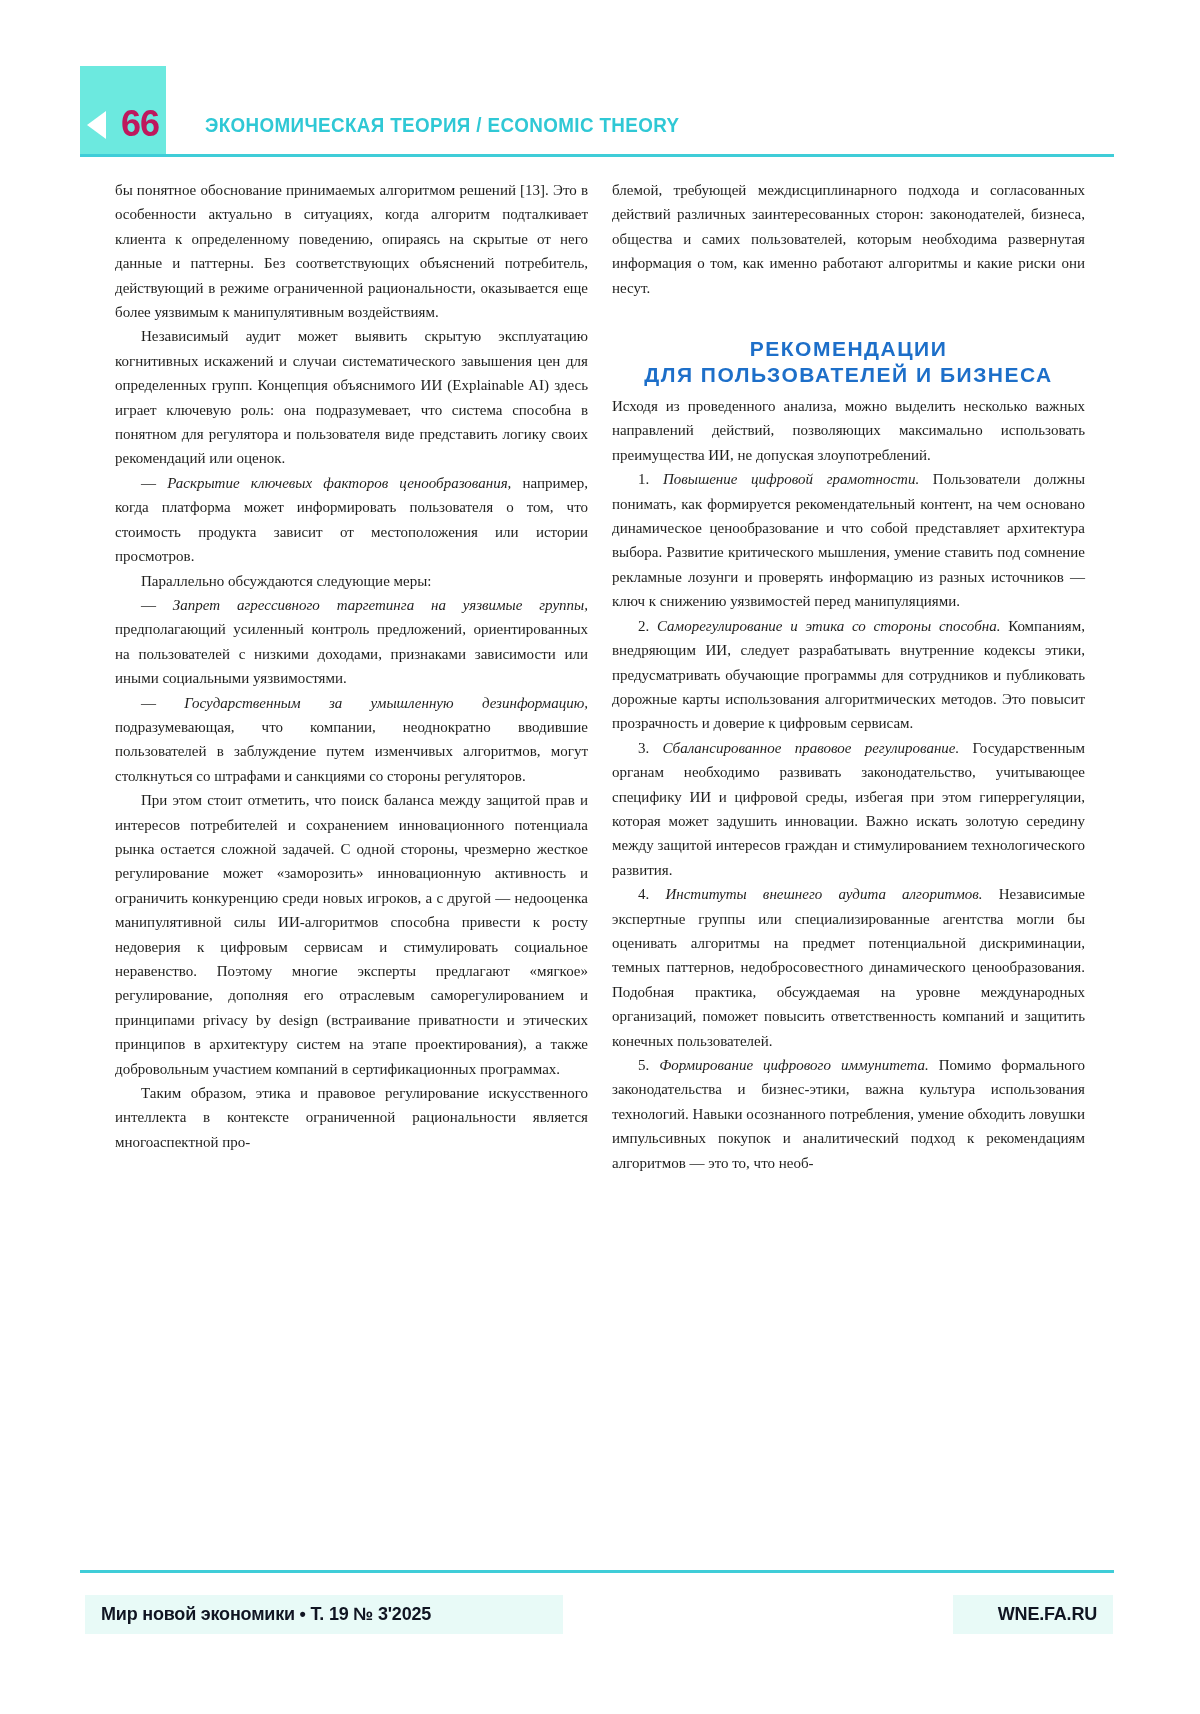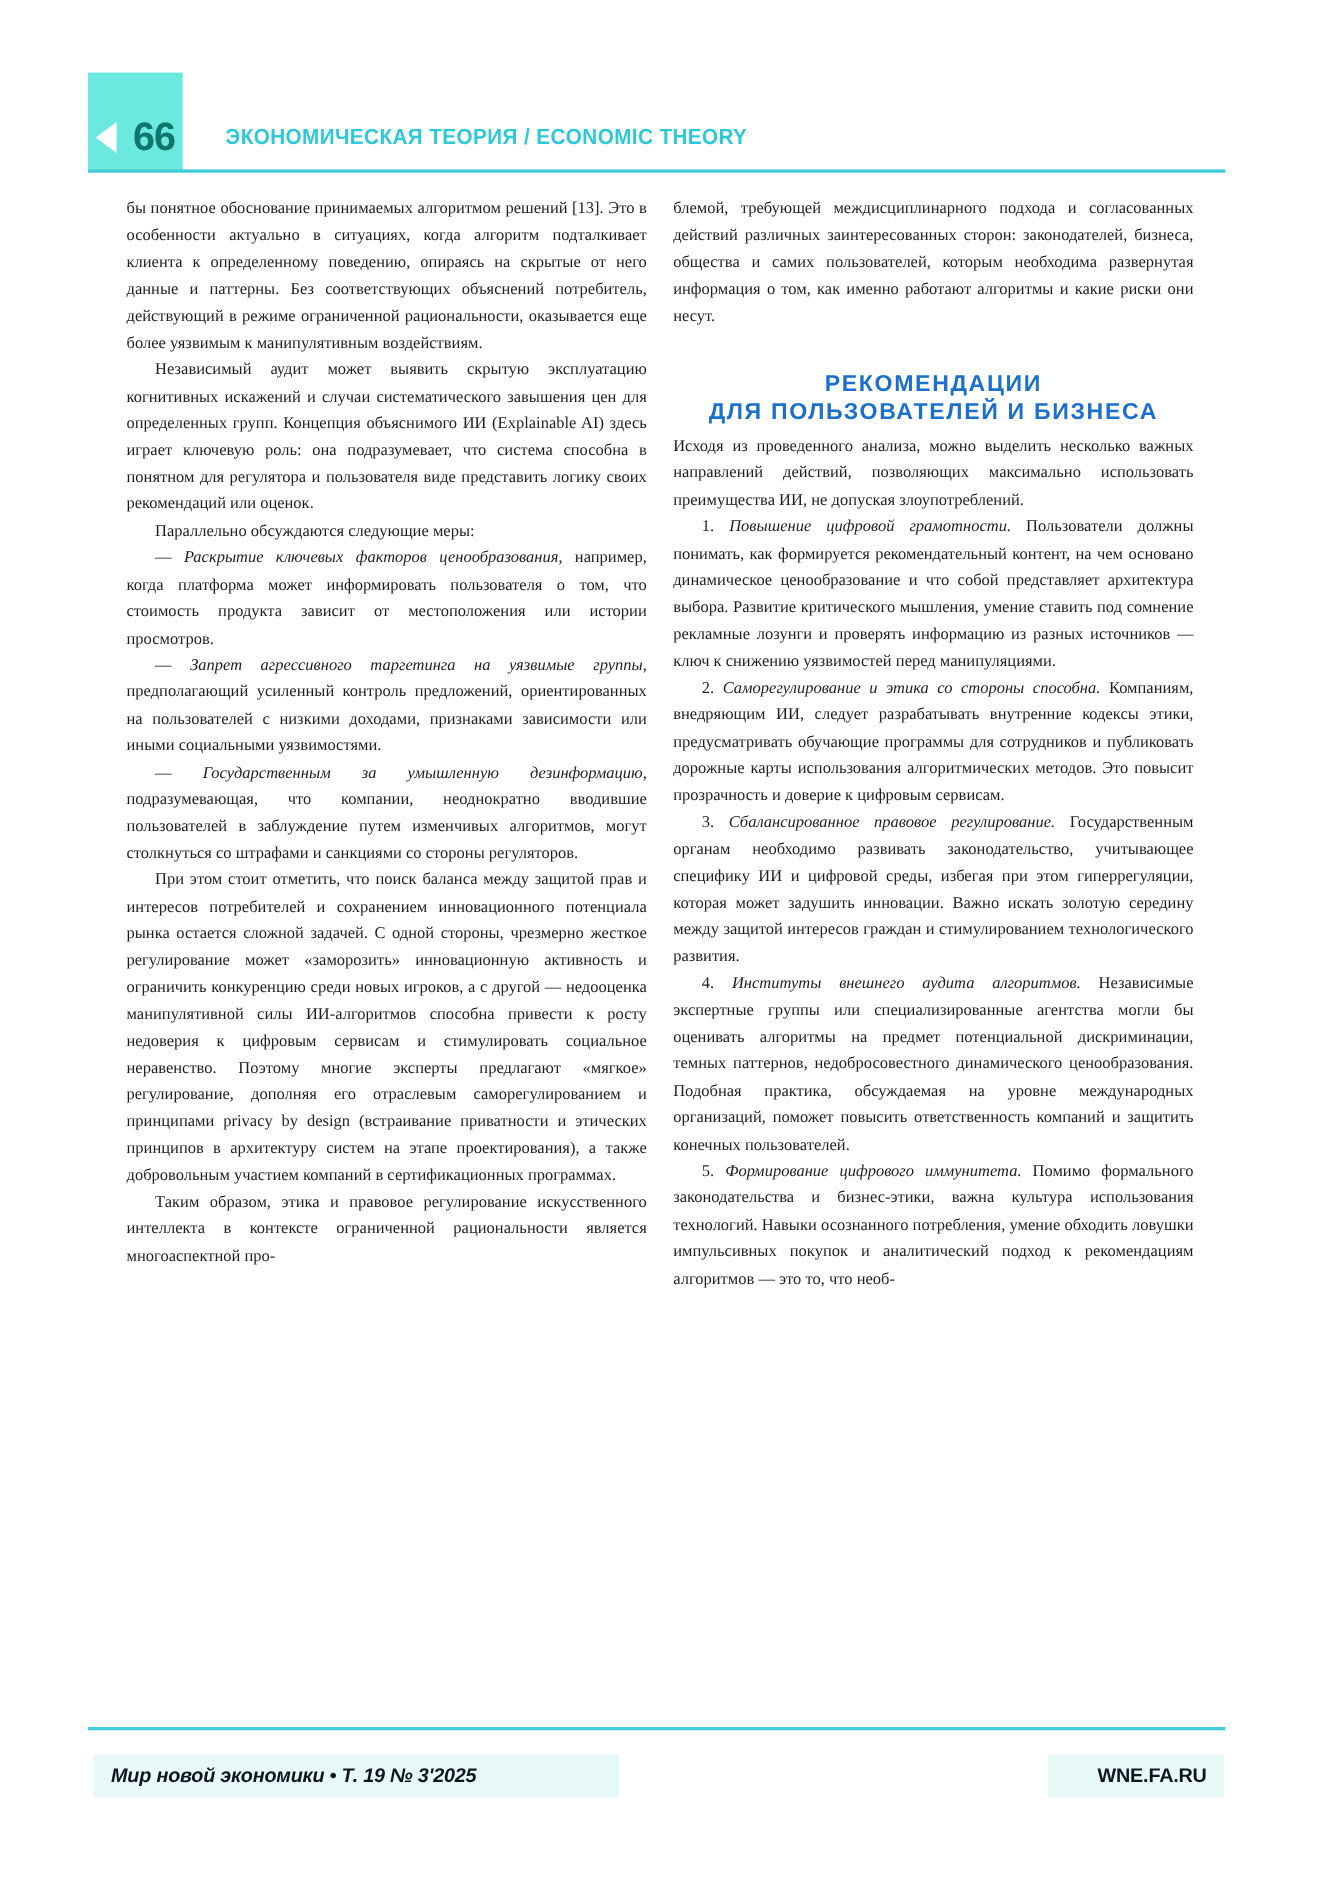--- a/index.html
+++ b/index.html
@@ -22,21 +22,21 @@
   }
   .back-arrow {
     width: 0; height: 0; margin-bottom: 3px;
     border-top: 14px solid transparent;
     border-bottom: 14px solid transparent;
     border-right: 19px solid #ffffff;
   }
   .page-num {
     font-family: "Liberation Sans", sans-serif;
     font-weight: bold; font-size: 36px; line-height: 1;
-    color: #0f766e; letter-spacing: -1px;
+    color: #be185d; letter-spacing: -1px;
   }
   .section-title {
     position: absolute; left: 205px; top: 114px;
     font-family: "Liberation Sans", sans-serif;
     font-weight: bold; font-size: 20px;
     color: #2fc8d5; letter-spacing: 0.4px;
     transform: scaleX(0.94); transform-origin: left top;
     white-space: nowrap;
   }
   .rule {
@@ -70,43 +70,43 @@
 
   
   .footer-box {
     position: absolute; top: 1595px; height: 39px;
     background: #e8faf7;
     display: flex; align-items: center; box-sizing: border-box;
     font-family: "Liberation Sans", sans-serif;
     font-weight: bold; font-size: 18px; letter-spacing: -0.2px;
     color: #101522;
   }
-  .footer-box.left  { left: 85px;  width: 478px; padding-left: 16px; font-style: italic; }
+  .footer-box.left  { left: 85px;  width: 478px; padding-left: 16px; }
   .footer-box.right { left: 953px; width: 160px; justify-content: flex-end; padding-right: 16px; }
 </style>
 </head>
 <body>
 
 <div class="page">
 
   <div class="page-badge">
     <span class="back-arrow"></span>
     <span class="page-num">66</span>
   </div>
 
   <div class="section-title">ЭКОНОМИЧЕСКАЯ ТЕОРИЯ / ECONOMIC THEORY</div>
 
   <div class="rule header-rule"></div>
 
   <main class="columns">
     <section class="col">
         <p><span>бы понятное обоснование принимаемых алгоритмом решений [13]. Это в особенности актуально в ситуациях, когда алгоритм подталкивает клиента к определенному поведению, опираясь на скрытые от него данные и паттерны. Без соответствующих объяснений потребитель, действующий в режиме ограниченной рациональности, оказывается еще более уязвимым к манипулятивным воздействиям.</span></p>
         <p class="indent"><span>Независимый аудит может выявить скрытую эксплуатацию когнитивных искажений и случаи систематического завышения цен для определенных групп. Концепция объяснимого ИИ (Explainable AI) здесь играет ключевую роль: она подразумевает, что система способна в понятном для регулятора и пользователя виде представить логику своих рекомендаций или оценок.</span></p>
+        <p class="indent"><span>— </span><span class="it">Раскрытие ключевых факторов ценообразования,</span><span> например, когда платформа может информировать пользователя о том, что стоимость продукта зависит от местоположения или истории просмотров.</span></p>
         <p class="indent"><span>Параллельно обсуждаются следующие меры:</span></p>
-        <p class="indent"><span>— </span><span class="it">Раскрытие ключевых факторов ценообразования,</span><span> например, когда платформа может информировать пользователя о том, что стоимость продукта зависит от местоположения или истории просмотров.</span></p>
         <p class="indent"><span>— </span><span class="it">Запрет агрессивного таргетинга на уязвимые группы,</span><span> предполагающий усиленный контроль предложений, ориентированных на пользователей с низкими доходами, признаками зависимости или иными социальными уязвимостями.</span></p>
         <p class="indent"><span>— </span><span class="it">Государственным за умышленную дезинформацию,</span><span> подразумевающая, что компании, неоднократно вводившие пользователей в заблуждение путем изменчивых алгоритмов, могут столкнуться со штрафами и санкциями со стороны регуляторов.</span></p>
         <p class="indent"><span>При этом стоит отметить, что поиск баланса между защитой прав и интересов потребителей и сохранением инновационного потенциала рынка остается сложной задачей. С одной стороны, чрезмерно жесткое регулирование может «заморозить» инновационную активность и ограничить конкуренцию среди новых игроков, а с другой — недооценка манипулятивной силы ИИ-алгоритмов способна привести к росту недоверия к цифровым сервисам и стимулировать социальное неравенство. Поэтому многие эксперты предлагают «мягкое» регулирование, дополняя его отраслевым саморегулированием и принципами privacy by design (встраивание приватности и этических принципов в архитектуру систем на этапе проектирования), а также добровольным участием компаний в сертификационных программах.</span></p>
         <p class="indent"><span>Таким образом, этика и правовое регулирование искусственного интеллекта в контексте ограниченной рациональности является многоаспектной про-</span></p>
       </section>
     <section class="col">
         <p><span>блемой, требующей междисциплинарного подхода и согласованных действий различных заинтересованных сторон: законодателей, бизнеса, общества и самих пользователей, которым необходима развернутая информация о том, как именно работают алгоритмы и какие риски они несут.</span></p>
         <h2>РЕКОМЕНДАЦИИ<br>ДЛЯ ПОЛЬЗОВАТЕЛЕЙ И БИЗНЕСА</h2>
         <p><span>Исходя из проведенного анализа, можно выделить несколько важных направлений действий, позволяющих максимально использовать преимущества ИИ, не допуская злоупотреблений.</span></p>
         <p class="indent"><span>1. </span><span class="it">Повышение цифровой грамотности.</span><span> Пользователи должны понимать, как формируется рекомендательный контент, на чем основано динамическое ценообразование и что собой представляет архитектура выбора. Развитие критического мышления, умение ставить под сомнение рекламные лозунги и проверять информацию из разных источников — ключ к снижению уязвимостей перед манипуляциями.</span></p>

